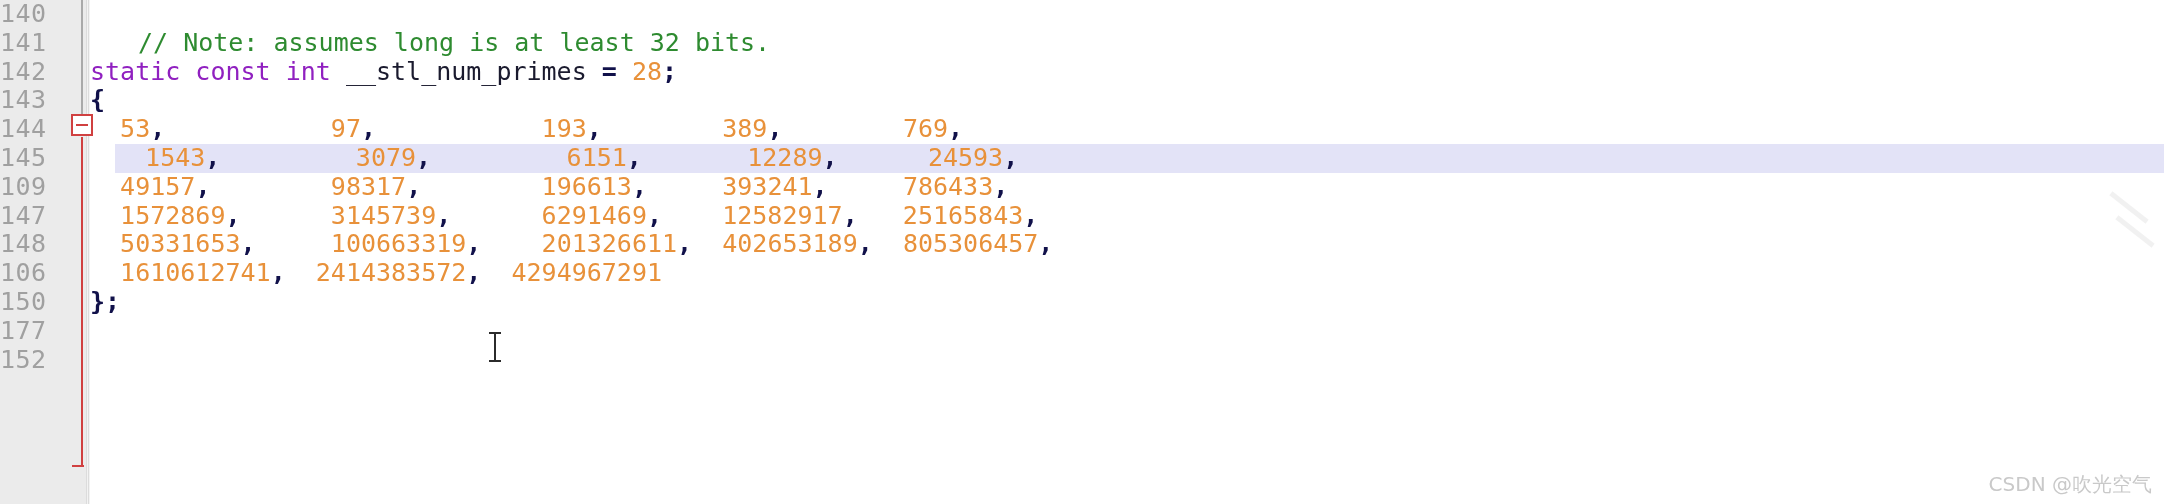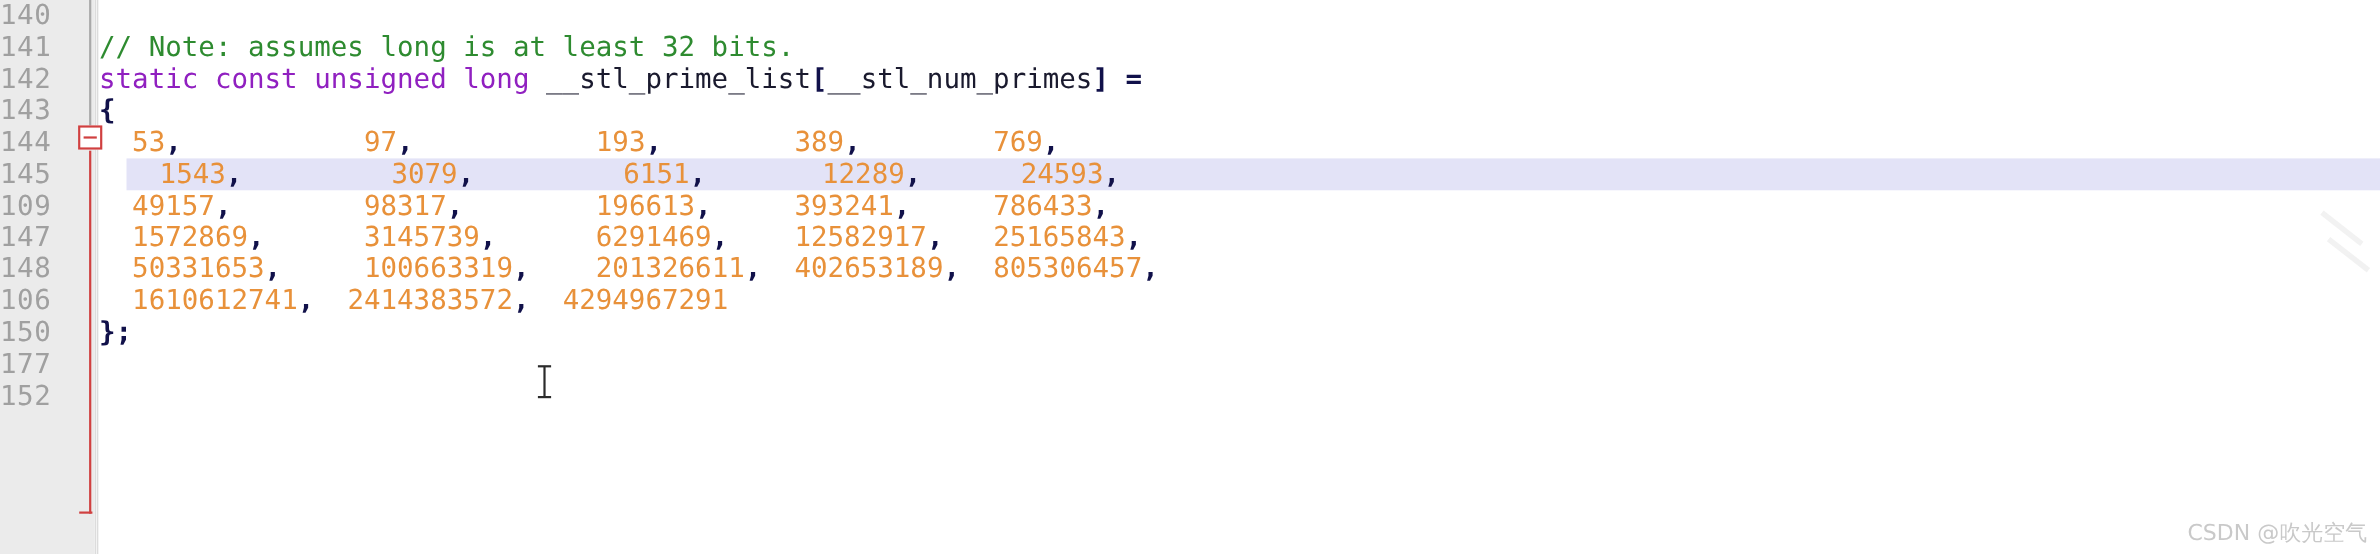--- a/index.html
+++ b/index.html
@@ -143,21 +143,21 @@
     font-size: 25px;
     font-family: "DejaVu Sans Mono", "Liberation Mono", monospace;
     color: #000000;
     letter-spacing: 0px;
   }
   .code-line.highlight {
     background: #e3e3f7;
     margin-left: 25px;
   }
 
-  .tok-comment  { color: #2e8b30; }
+  .tok-comment  { color: #2e8b30; padding-left: 48px; }
   .tok-keyword  { color: #9020c0; }
   .tok-ident    { color: #1a1a2e; }
   .tok-number   { color: #e8913a; }
   .tok-punct    { color: #11114a; font-weight: bold; }
   .tok-brace    { color: #11114a; font-weight: bold; }
   .tok-plain    { color: #1a1a2e; }
 
   
   .mouse-cursor {
     position: absolute;
@@ -244,22 +244,22 @@
   <div class="indent-guide"></div>
   <div class="fold-line"></div>
   <div class="fold-line-foot"></div>
   <div class="fold-box"></div>
 
   <div class="code-area">
     <div class="code-line"></div>
 
     <div class="code-line"><span class="tok-comment">// Note: assumes long is at least 32 bits.</span></div>
 
-
-    <div class="code-line"><span class="tok-keyword">static const unsigned long</span><span class="tok-plain"> </span><span class="tok-ident">__stl_prime_list</span><span class="tok-punct">[</span><span class="tok-ident">__stl_num_primes</span><span class="tok-punct">]</span><span class="tok-plain"> </span><span class="tok-punct">=</span></div>
+    <div class="code-line"><span class="tok-keyword">static const int</span><span class="tok-plain"> </span><span class="tok-ident">__stl_num_primes</span><span class="tok-plain"> </span><span class="tok-punct">=</span><span class="tok-plain"> </span><span class="tok-number">28</span><span class="tok-punct">;</span></div>
+
 
     <div class="code-line"><span class="tok-brace">{</span></div>
 
     <div class="code-line"><span class="tok-plain">  </span><span class="tok-number">53</span><span class="tok-punct">,</span><span class="tok-plain">           </span><span class="tok-number">97</span><span class="tok-punct">,</span><span class="tok-plain">           </span><span class="tok-number">193</span><span class="tok-punct">,</span><span class="tok-plain">        </span><span class="tok-number">389</span><span class="tok-punct">,</span><span class="tok-plain">        </span><span class="tok-number">769</span><span class="tok-punct">,</span></div>
 
     <div class="code-line highlight"><span class="tok-plain">  </span><span class="tok-number">1543</span><span class="tok-punct">,</span><span class="tok-plain">         </span><span class="tok-number">3079</span><span class="tok-punct">,</span><span class="tok-plain">         </span><span class="tok-number">6151</span><span class="tok-punct">,</span><span class="tok-plain">       </span><span class="tok-number">12289</span><span class="tok-punct">,</span><span class="tok-plain">      </span><span class="tok-number">24593</span><span class="tok-punct">,</span></div>
 
     <div class="code-line"><span class="tok-plain">  </span><span class="tok-number">49157</span><span class="tok-punct">,</span><span class="tok-plain">        </span><span class="tok-number">98317</span><span class="tok-punct">,</span><span class="tok-plain">        </span><span class="tok-number">196613</span><span class="tok-punct">,</span><span class="tok-plain">     </span><span class="tok-number">393241</span><span class="tok-punct">,</span><span class="tok-plain">     </span><span class="tok-number">786433</span><span class="tok-punct">,</span></div>
 
     <div class="code-line"><span class="tok-plain">  </span><span class="tok-number">1572869</span><span class="tok-punct">,</span><span class="tok-plain">      </span><span class="tok-number">3145739</span><span class="tok-punct">,</span><span class="tok-plain">      </span><span class="tok-number">6291469</span><span class="tok-punct">,</span><span class="tok-plain">    </span><span class="tok-number">12582917</span><span class="tok-punct">,</span><span class="tok-plain">   </span><span class="tok-number">25165843</span><span class="tok-punct">,</span></div>

